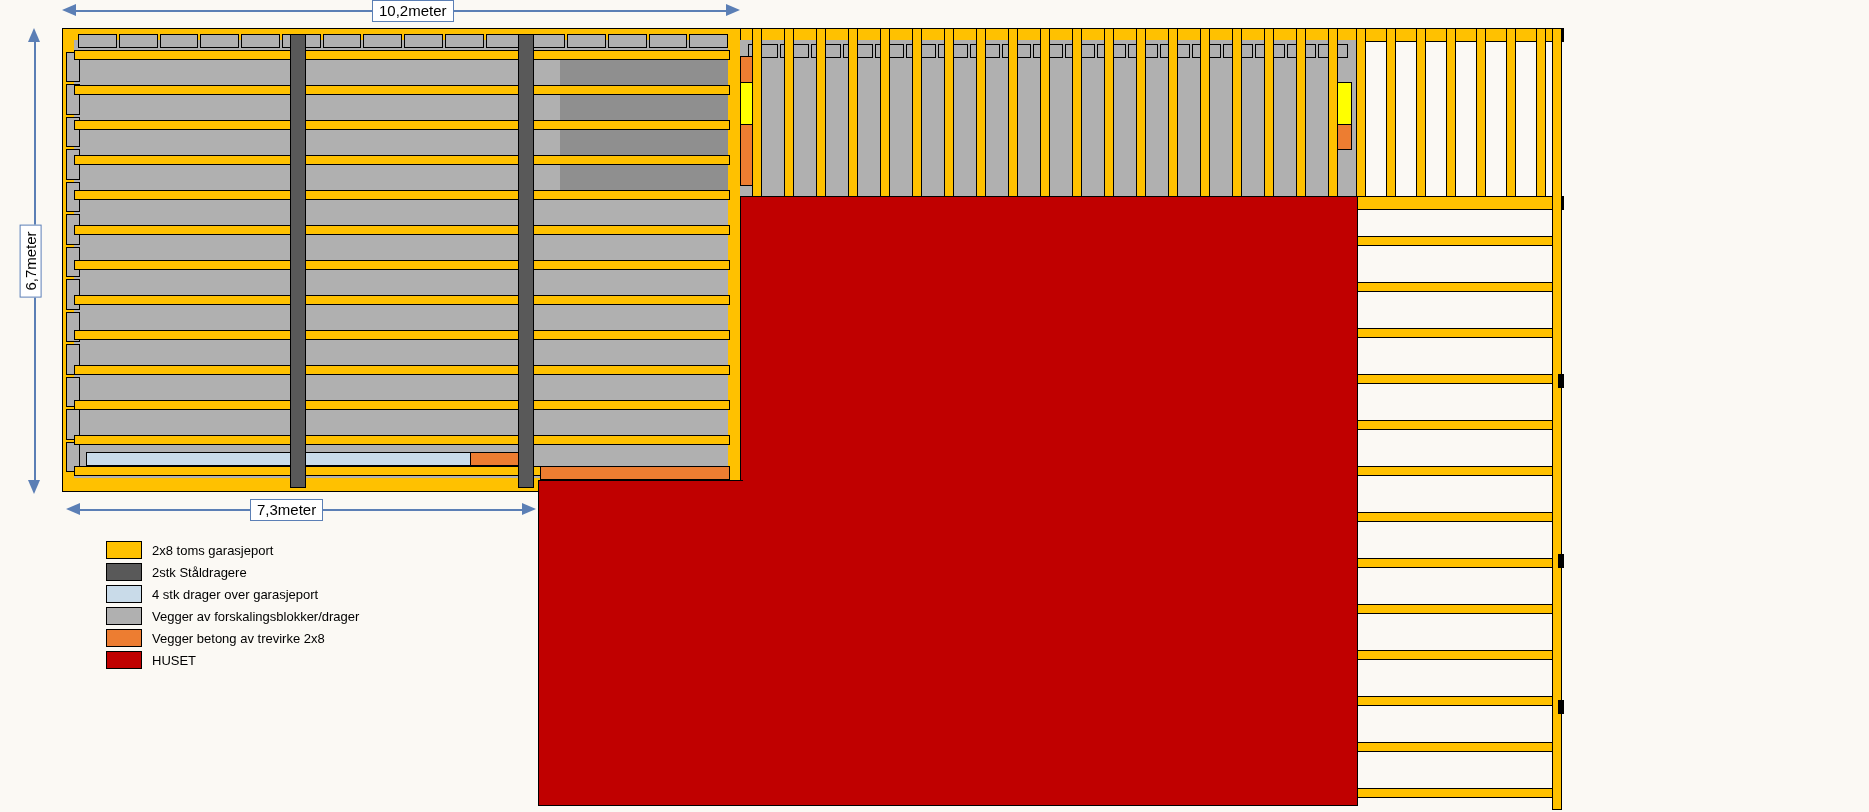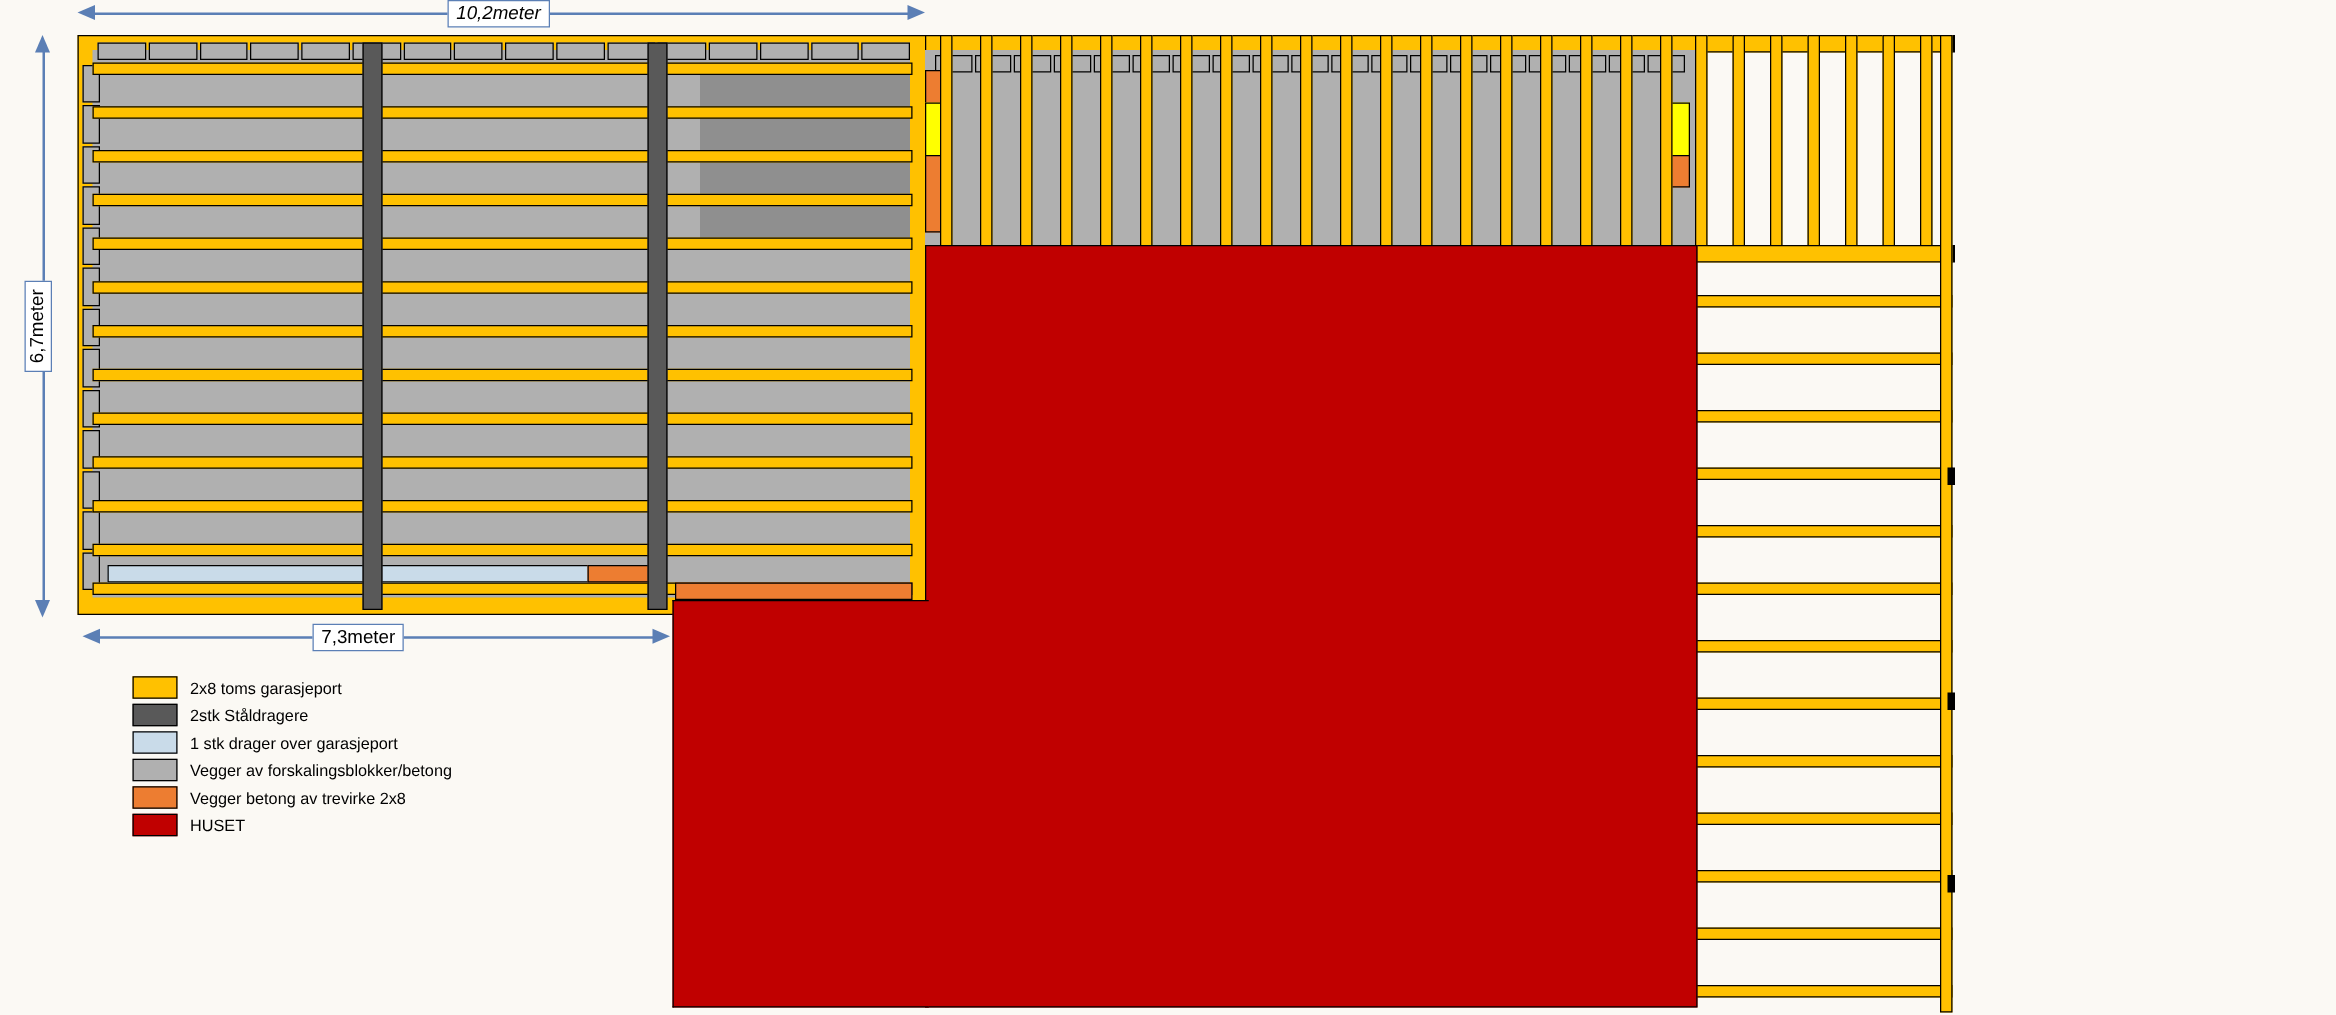--- a/index.html
+++ b/index.html
@@ -43,21 +43,21 @@
   .dim-line-v { position:absolute; width:2px; background:#5b7fb5; }
 </style>
 </head>
 <body>
 
 <div class="canvas">
 
   <div class="dim-line-h" style="left:72px; top:10px; width:658px;"></div>
   <div class="arrow-head arrow-left" style="left:62px; top:4px;"></div>
   <div class="arrow-head arrow-right" style="left:726px; top:4px;"></div>
-  <div class="dim-label-h" style="left:358px; top:0px;font-style:italic;">10,2meter</div>
+  <div class="dim-label-h" style="left:372px; top:0px;">10,2meter</div>
 
   <div class="dim-line-v" style="left:34px; top:38px; height:446px;"></div>
   <div class="arrow-head arrow-up" style="left:28px; top:28px;"></div>
   <div class="arrow-head arrow-down" style="left:28px; top:480px;"></div>
   <div class="dim-label-v" style="left:-6px; top:250px;">6,7meter</div>
 
   <div class="abs yellow border" style="left:62px; top:28px; width:678px; height:462px;"></div>
 
   <div class="abs lightgrey" style="left:74px; top:40px; width:654px; height:438px;"></div>
 
@@ -225,25 +225,25 @@
     <div class="legend-row">
       <div class="swatch yellow"></div>
       <div class="legend-text">2x8 toms garasjeport</div>
     </div>
     <div class="legend-row">
       <div class="swatch darkgrey"></div>
       <div class="legend-text">2stk Ståldragere</div>
     </div>
     <div class="legend-row">
       <div class="swatch lightblue"></div>
-      <div class="legend-text">1 stk drager over garasjeport</div>
+      <div class="legend-text">4 stk drager over garasjeport</div>
     </div>
     <div class="legend-row">
       <div class="swatch lightgrey"></div>
-      <div class="legend-text">Vegger av forskalingsblokker/betong</div>
+      <div class="legend-text">Vegger av forskalingsblokker/drager</div>
     </div>
     <div class="legend-row">
       <div class="swatch orange"></div>
       <div class="legend-text">Vegger betong av trevirke 2x8</div>
     </div>
     <div class="legend-row">
       <div class="swatch red"></div>
       <div class="legend-text">HUSET</div>
     </div>
   </div>

